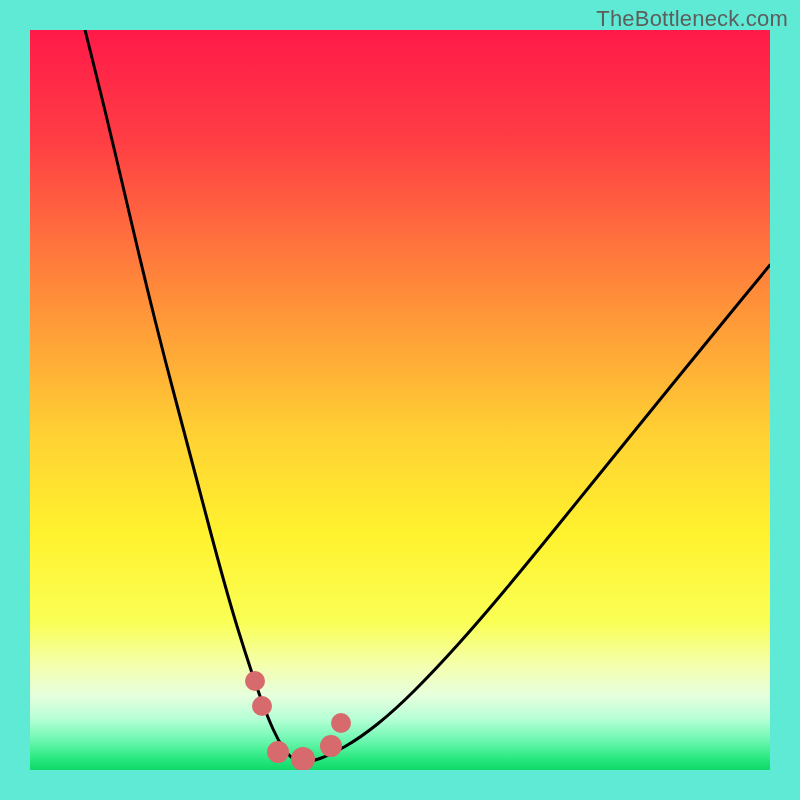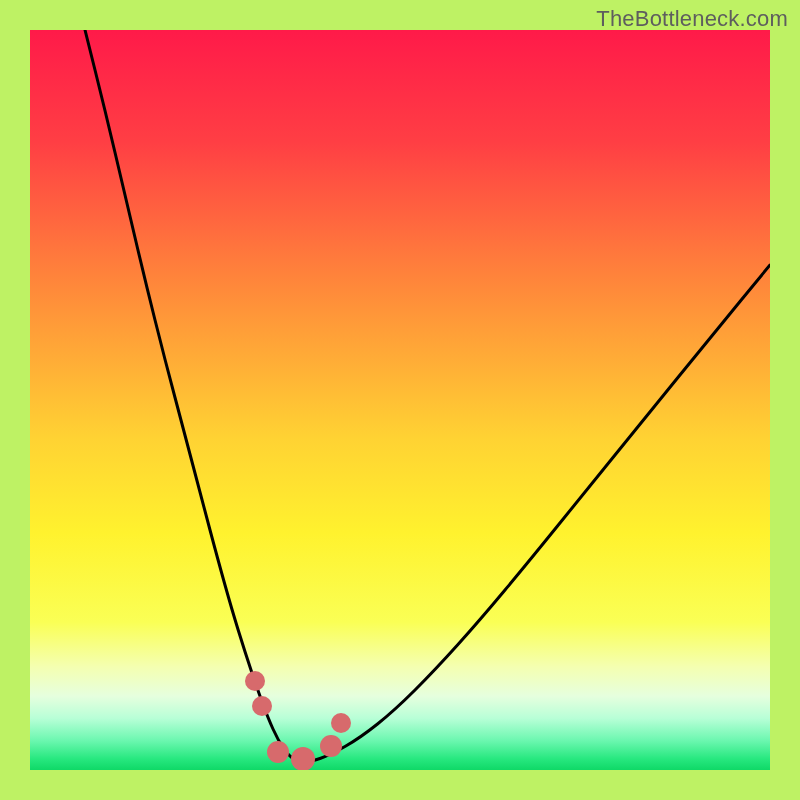--- a/index.html
+++ b/index.html
@@ -8,21 +8,21 @@
     width: 800px;
     height: 800px;
     background: #000;
     overflow: hidden;
     font-family: Arial, Helvetica, sans-serif;
   }
   .frame {
     position: absolute;
     left: 0; top: 0;
     width: 800px; height: 800px;
-    background: #bef264;
+    background: #5eead4;
   }
   .plot-area {
     position: absolute;
     left: 30px;
     top: 30px;
     width: 740px;
     height: 740px;
     overflow: hidden;
   }
   .gradient {

